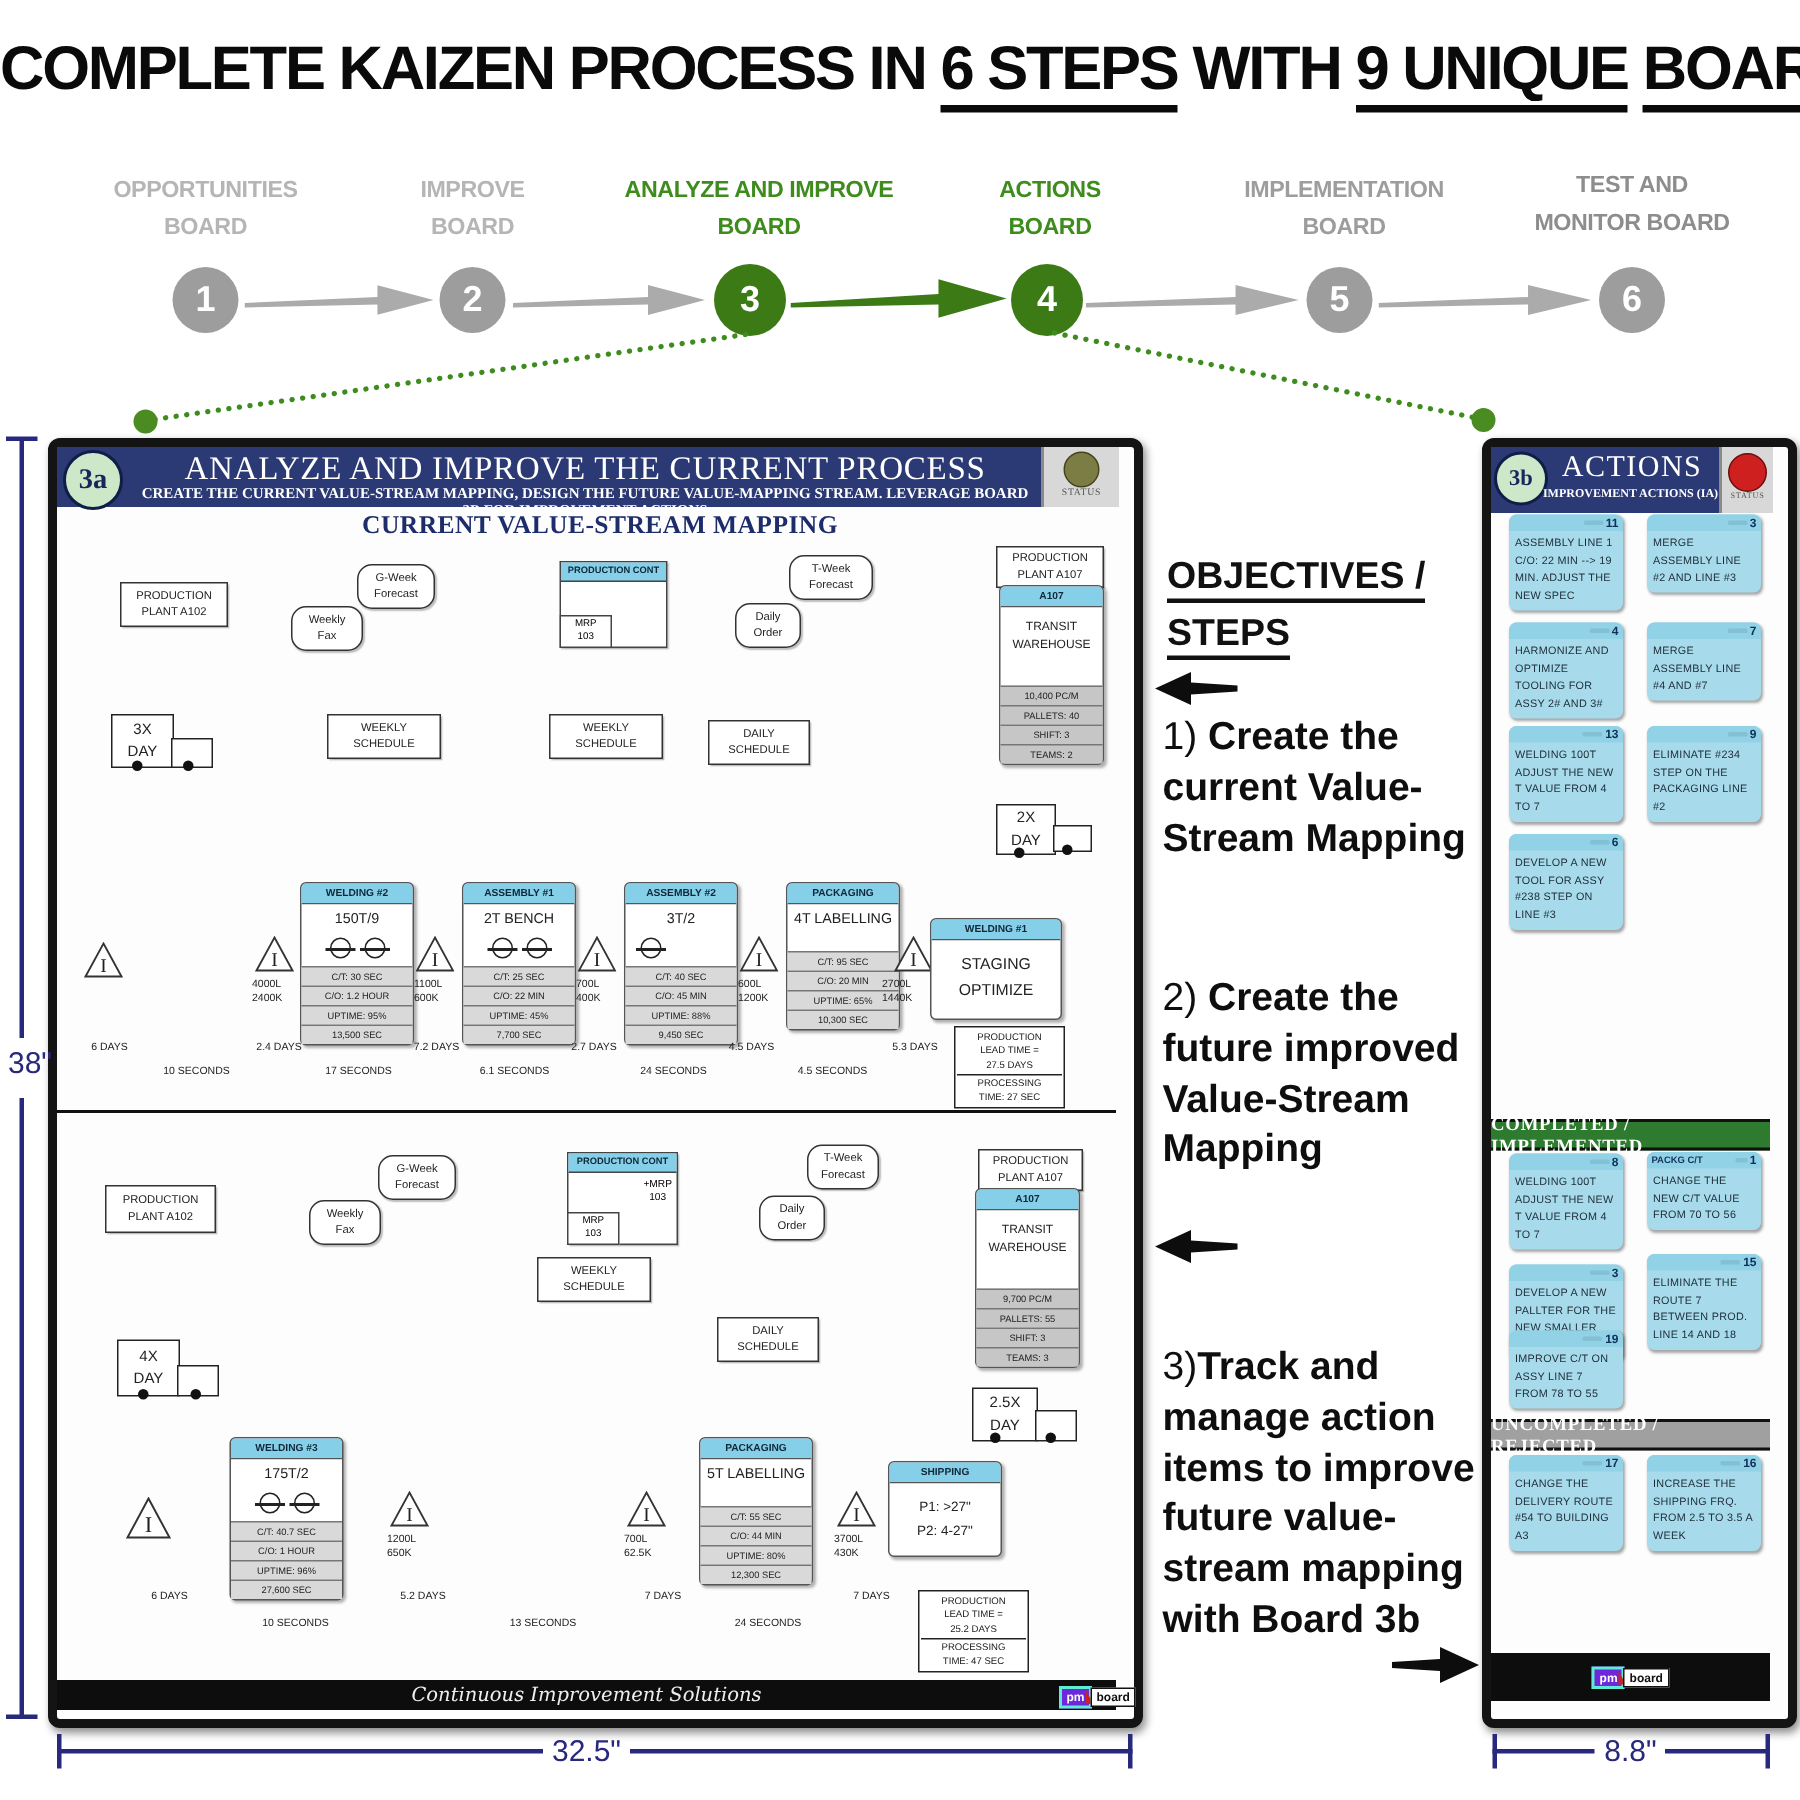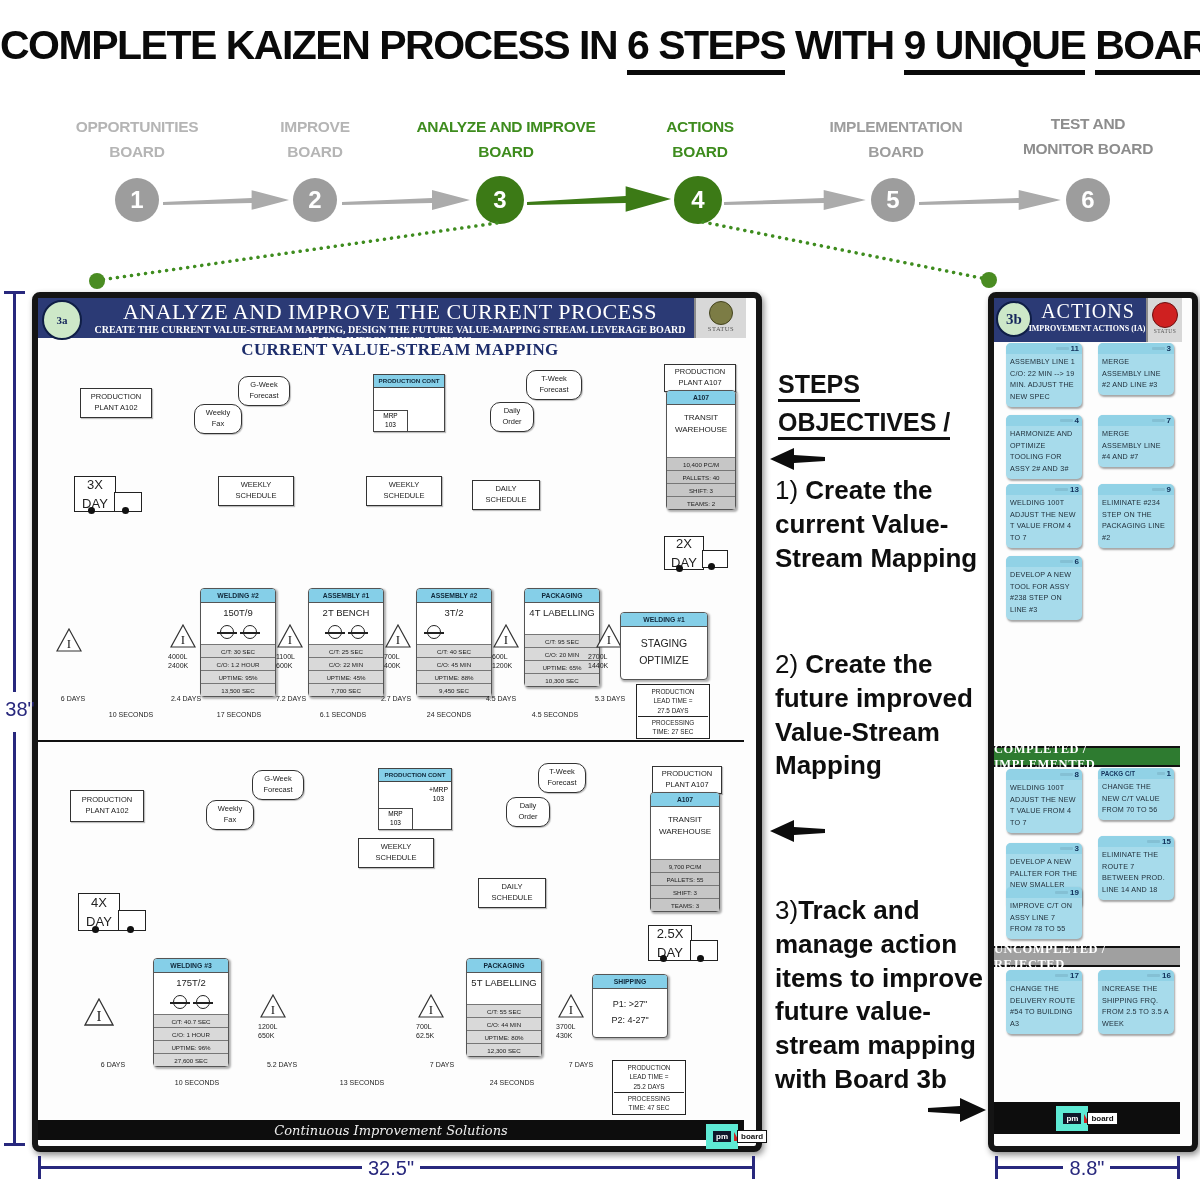--- a/index.html
+++ b/index.html
@@ -17,39 +17,39 @@
   
   .frame{position:absolute;background:#fdfdfd;border:6px solid #141414;border-radius:8px;box-shadow:2px 3px 6px rgba(0,0,0,.45)}
   .hdr{position:absolute;background:#2b3a75;color:#fff;font-family:"Liberation Serif",serif}
   .badge{position:absolute;border-radius:50%;background:#cde8c8;border:2px solid #0f1e46;color:#16275c;font-family:"Liberation Serif",serif;font-weight:bold;display:flex;align-items:center;justify-content:center}
   .statusbox{position:absolute;background:#d8d8d8;border-left:2px solid #8a8a8a;display:flex;flex-direction:column;align-items:center;justify-content:flex-start}
   .statuslab{font-size:6.5px;color:#555;letter-spacing:.5px;font-family:"Liberation Serif",serif}
   .vsm-title{position:absolute;text-align:center;font-family:"Liberation Serif",serif;font-weight:bold;color:#1d2d6b;font-size:17px;letter-spacing:.3px}
   .footerbar{position:absolute;background:#0d0d0d;color:#eee;display:flex;align-items:center;justify-content:center}
   .script{font-family:"DejaVu Serif",serif;font-style:italic;font-size:13px}
   .logo{position:absolute;display:flex;align-items:center;font-size:8px;font-weight:bold}
-  .logo .lpm{background:#0f172a;color:#fff;border:7px solid #5eead4;padding:1px 3px}
+  .logo .lpm{background:#6d28d9;color:#fff;border:2px solid #5eead4;padding:1px 3px}
   .logo .lrd{width:0;height:0;border-left:5px solid #c22;border-top:9px solid transparent;margin-left:-4px}
   .logo .lbd{background:#fff;color:#111;border:1px solid #111;padding:1px 3px;margin-left:-2px}
   
   .box{position:absolute;background:#fff;border:1px solid #333;box-shadow:1px 1px 1px rgba(0,0,0,.25);font-size:7.5px;color:#222;text-align:center;display:flex;flex-direction:column;justify-content:center;line-height:1.45}
   .bubble{border-radius:10px}
   .proc{position:absolute;width:74px;border:1px solid #555;border-radius:4px;background:#fff;box-shadow:1.5px 1.5px 2px rgba(0,0,0,.3);font-size:7.5px;color:#222}
   .proc-h{height:13px;background:#85cfe8;border-bottom:1px solid #555;border-radius:3px 3px 0 0;font-size:6.8px;font-weight:bold;color:#10283a;display:flex;align-items:center;justify-content:center}
   .proc-name{font-size:9.5px;text-align:center;padding-top:4px;min-height:14px;line-height:1.2}
   .proc-ops{display:flex;justify-content:center;gap:9px;padding:4px 0 5px;min-height:13px}
   .op{width:12px;height:12px;border:1.5px solid #222;border-radius:50%;position:relative}
   .op::after{content:'';position:absolute;left:-4px;right:-4px;top:50%;height:1.5px;background:#222}
   .proc-row{height:12px;background:#d9d9d9;border-top:1px solid #777;font-size:6.2px;display:flex;align-items:center;justify-content:center}
   .wh-rows .proc-row{background:#c6c6c6}
   .tri-vals{position:absolute;font-size:7px;line-height:1.35;color:#222;text-align:left}
   .tl-label{position:absolute;font-size:7px;color:#222;white-space:nowrap;transform:translateX(-50%)}
   .leadbox{position:absolute;background:#fff;border:1.5px solid #222;font-size:6.4px;color:#222;text-align:center;line-height:1.45;padding:2px 1px}
   .leadbox .sep{border-top:1px solid #222;margin-top:1px;padding-top:1px}
-  .truck-main{position:absolute;background:#fff;border:1.5px solid #222;font-size:13px;text-align:center;display:flex;flex-direction:column;justify-content:center;line-height:1.5;color:#222}
+  .truck-main{position:absolute;background:#fff;border:1.5px solid #222;font-size:10px;text-align:center;display:flex;flex-direction:column;justify-content:center;line-height:1.5;color:#222}
   .truck-trail{position:absolute;background:#fff;border:1.5px solid #222}
   .wheel{position:absolute;width:7px;height:7px;border-radius:50%;background:#111}
   .pcont{position:absolute;background:#fff;border:1px solid #444;box-shadow:1px 1px 1px rgba(0,0,0,.25)}
   .pcont-h{height:12px;background:#85cfe8;font-size:6.2px;font-weight:bold;text-align:center;line-height:12px;border-bottom:1px solid #444;color:#10283a}
   .mrpbox{position:absolute;left:-1px;bottom:-1px;width:33px;border:1px solid #444;background:#fff;font-size:6.5px;text-align:center;line-height:1.35;padding:1px 0}
   .plusmrp{position:absolute;right:3px;top:16px;font-size:6.8px;text-align:center;line-height:1.35}
   
   .obj-h{position:absolute;font-size:25px;font-weight:bold;color:#111;line-height:1.5}
   .obj-h .u{border-bottom:3px solid #111;padding-bottom:1px}
   .obj-item{position:absolute;font-size:26px;line-height:1.3;color:#0e0e0e;font-weight:bold}
@@ -199,21 +199,21 @@
     <line x1="664" y1="974" x2="676" y2="934" stroke="#333" stroke-width="1"></line>
     <line x1="669" y1="975" x2="681" y2="935" stroke="#333" stroke-width="1"></line>
     <line x1="676" y1="930" x2="685" y2="896" stroke="#333" stroke-width="1" marker-end="url(#ahb)"></line>
     <line x1="671" y1="929" x2="680" y2="895" stroke="#333" stroke-width="1"></line>
 
     <polyline points="82,1072 145,1072 145,1092 250,1092 250,1072 315,1072 315,1092 410,1092 410,1072 475,1072 475,1092 550,1092 550,1072 612,1072" fill="none" stroke="#555" stroke-width="1.2"></polyline>
   </svg>
 
   <div class="frame" style="left:32px;top:292px;width:718px;height:848px"></div>
   <div class="hdr" style="left:38px;top:298px;width:706px;height:40px"></div>
-  <div class="badge" style="left:42px;top:300px;width:36px;height:36px;font-size:11px">
+  <div class="badge" style="left:42px;top:300px;width:36px;height:36px;font-size:19px">
       <span>3a</span>
     </div>
   <div class="abs hdr-title" style="left:90px;top:299px;width:600px;text-align:center;font-family:'Liberation Serif',serif;font-size:22px;color:#fff;letter-spacing:.5px"><span>ANALYZE AND IMPROVE THE CURRENT PROCESS</span></div>
   <div class="abs" style="left:90px;top:324px;width:600px;text-align:center;font-family:'Liberation Serif',serif;font-weight:bold;font-size:10px;color:#fff"><span>CREATE THE CURRENT VALUE-STREAM MAPPING, DESIGN THE FUTURE VALUE-MAPPING STREAM. LEVERAGE BOARD 3B FOR IMPROVEMENT ACTIONS</span></div>
   <div class="statusbox" style="left:694px;top:298px;width:50px;height:40px">
     <div style="width:22px;height:22px;border-radius:50%;background:#7c7c45;border:1px solid #44441f;margin-top:3px"></div>
     <div class="statuslab">STATUS</div>
   </div>
 
   <div class="vsm-title" style="left:240px;top:340px;width:320px"><span>CURRENT VALUE-STREAM MAPPING</span></div>
@@ -564,22 +564,22 @@
   <div class="footerbar" style="left:38px;top:1120px;width:706px;height:20px">
     <span class="script">Continuous Improvement Solutions</span>
   </div>
   <div class="logo" style="left:706px;top:1124px">
       <span class="lpm">pm</span>
       <span class="lrd"></span>
       <span class="lbd">board</span>
     </div>
 
   <div class="obj-h" style="left:778px;top:366px;width:210px">
+    <div><span class="u">OBJECTIVES /</span></div>
     <div><span class="u">STEPS</span></div>
-    <div><span class="u">OBJECTIVES /</span></div>
   </div>
   <svg class="layer" style="left:770px;top:448px" width="56" height="22" viewBox="0 0 56 22">
       <polygon points="0,11 24,0 24,7 55,9 55,13 24,15 24,22" fill="#0d0d0d"></polygon>
     </svg>
   <div class="obj-item" style="left:775px;top:474px;width:206px"><span class="pfx">1) </span><span>Create the current Value-Stream Mapping</span></div>
   <div class="obj-item" style="left:775px;top:648px;width:206px"><span class="pfx">2) </span><span>Create the future improved Value-Stream Mapping</span></div>
   <svg class="layer" style="left:770px;top:820px" width="56" height="22" viewBox="0 0 56 22">
       <polygon points="0,11 24,0 24,7 55,9 55,13 24,15 24,22" fill="#0d0d0d"></polygon>
     </svg>
   <div class="obj-item" style="left:775px;top:894px;width:210px"><span class="pfx">3)</span><span>Track and manage action items to improve future value-stream mapping with Board 3b</span></div>

